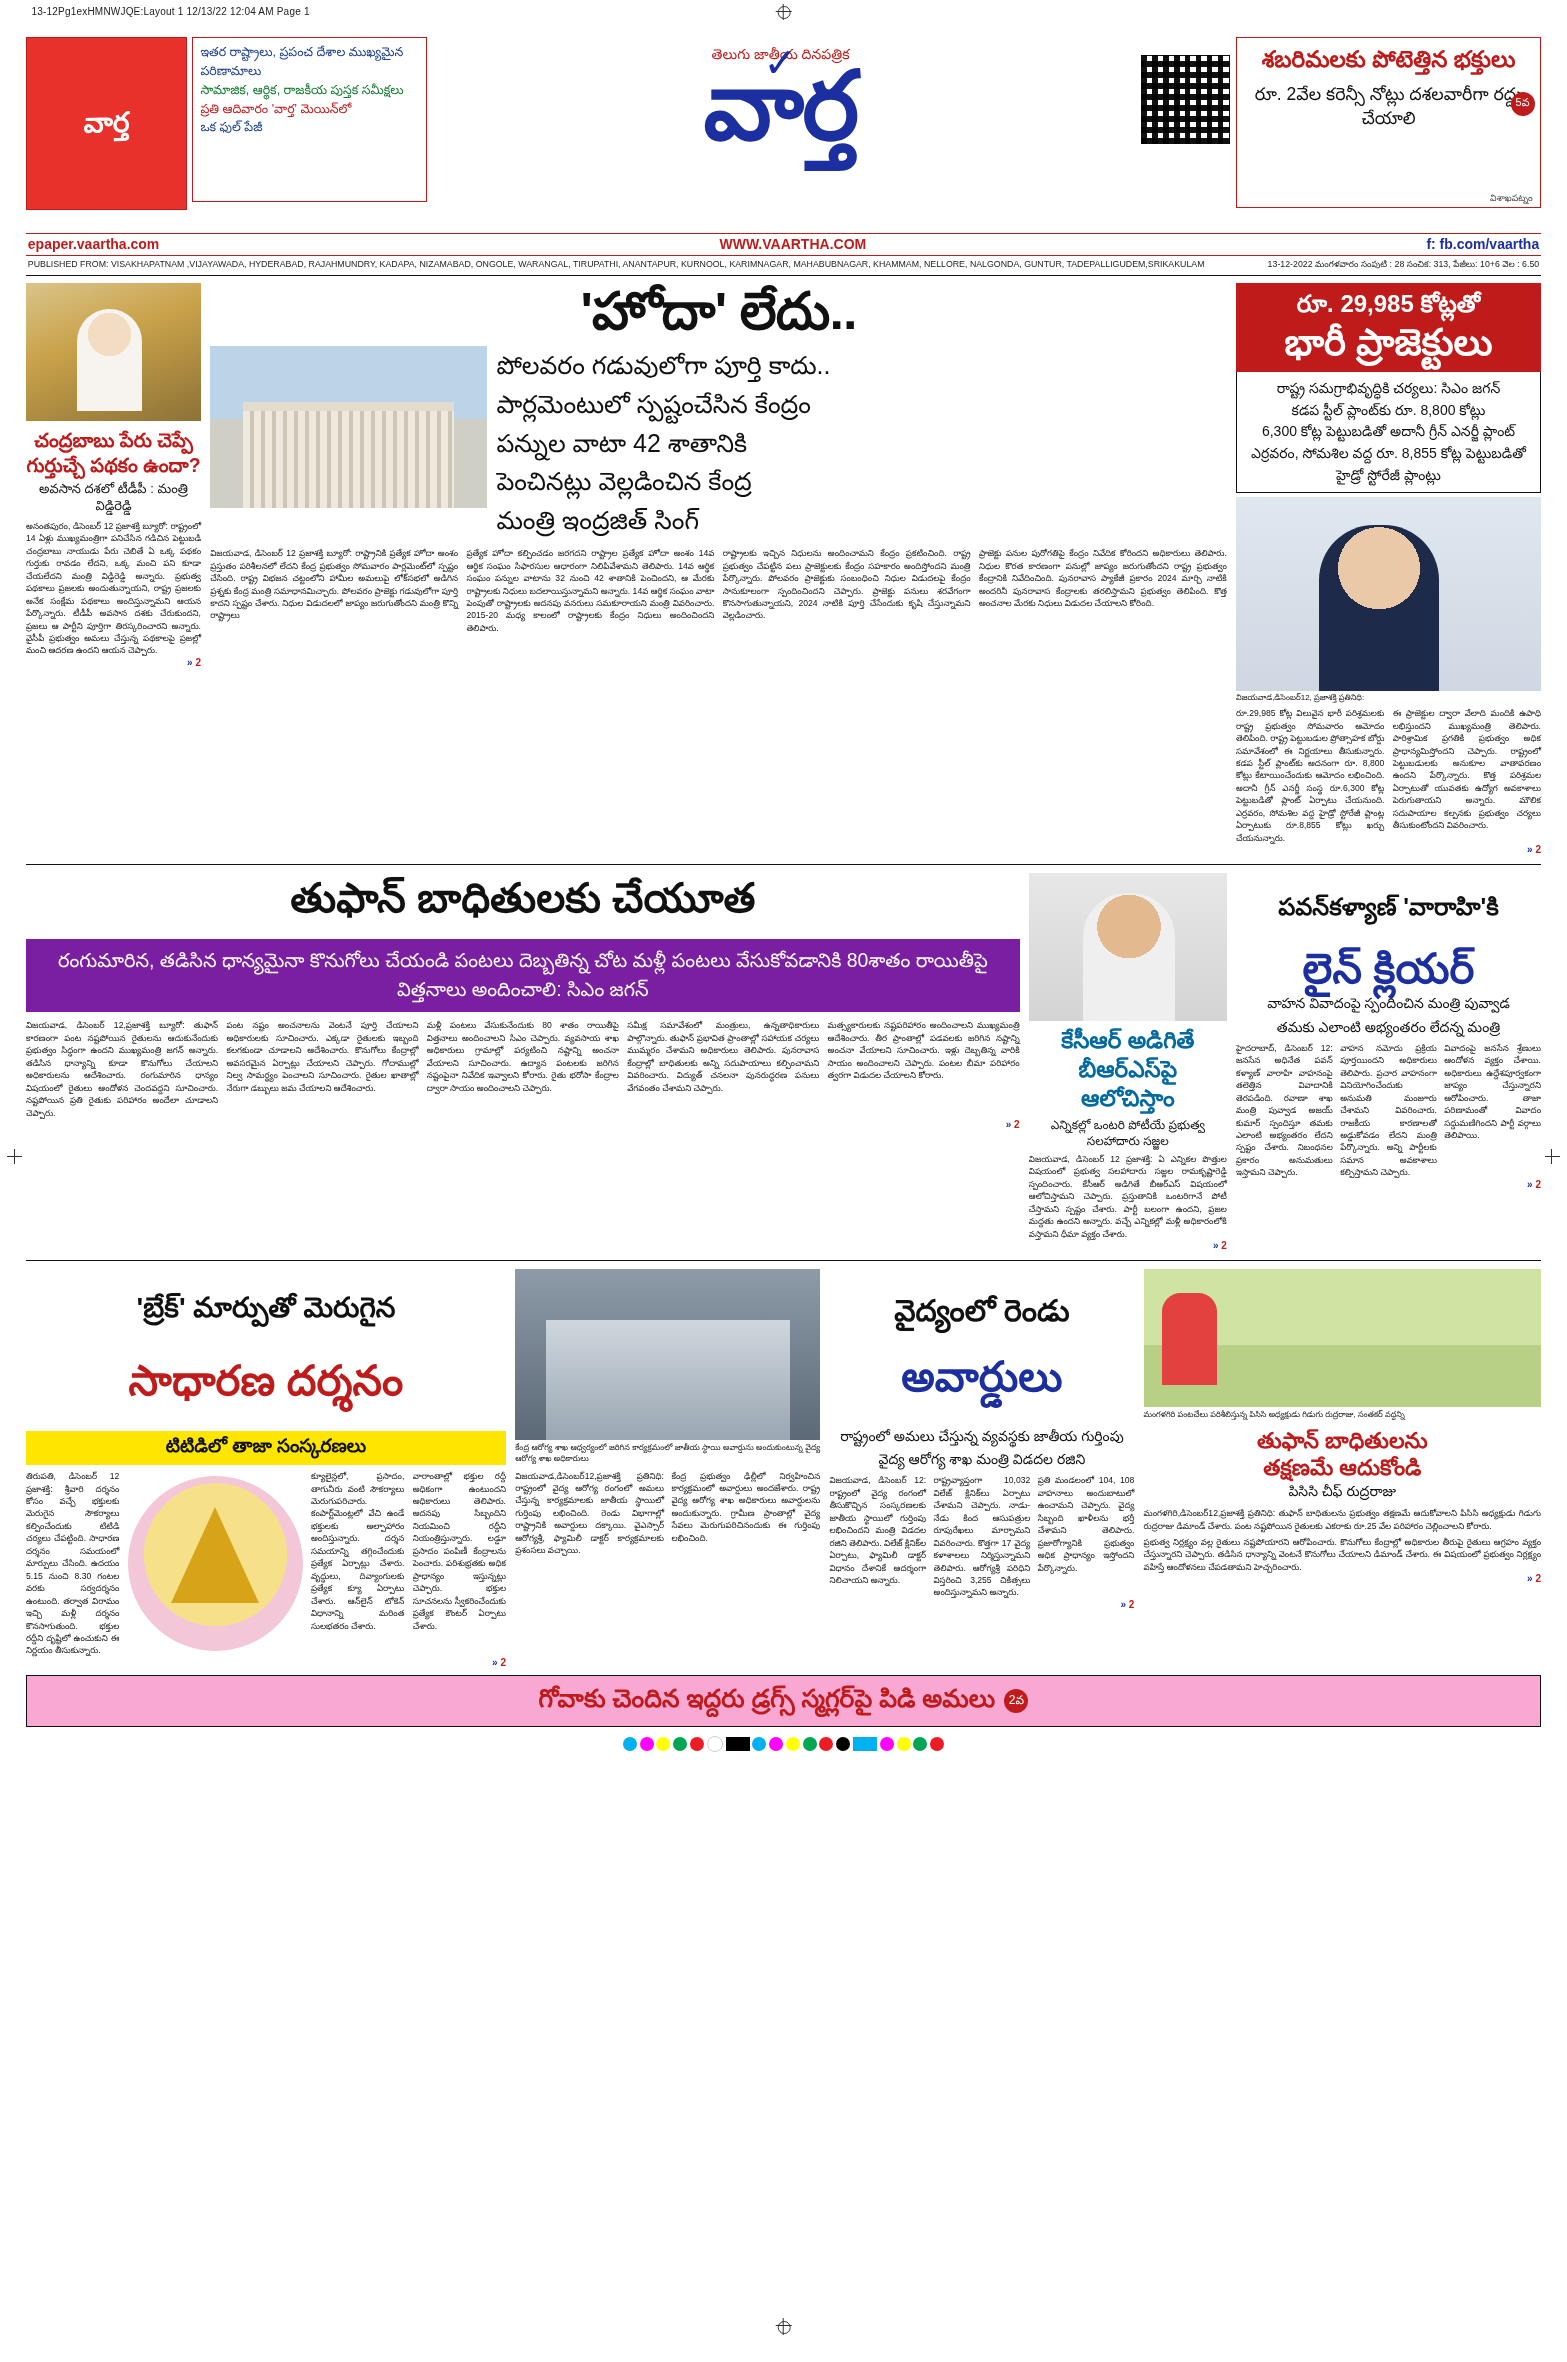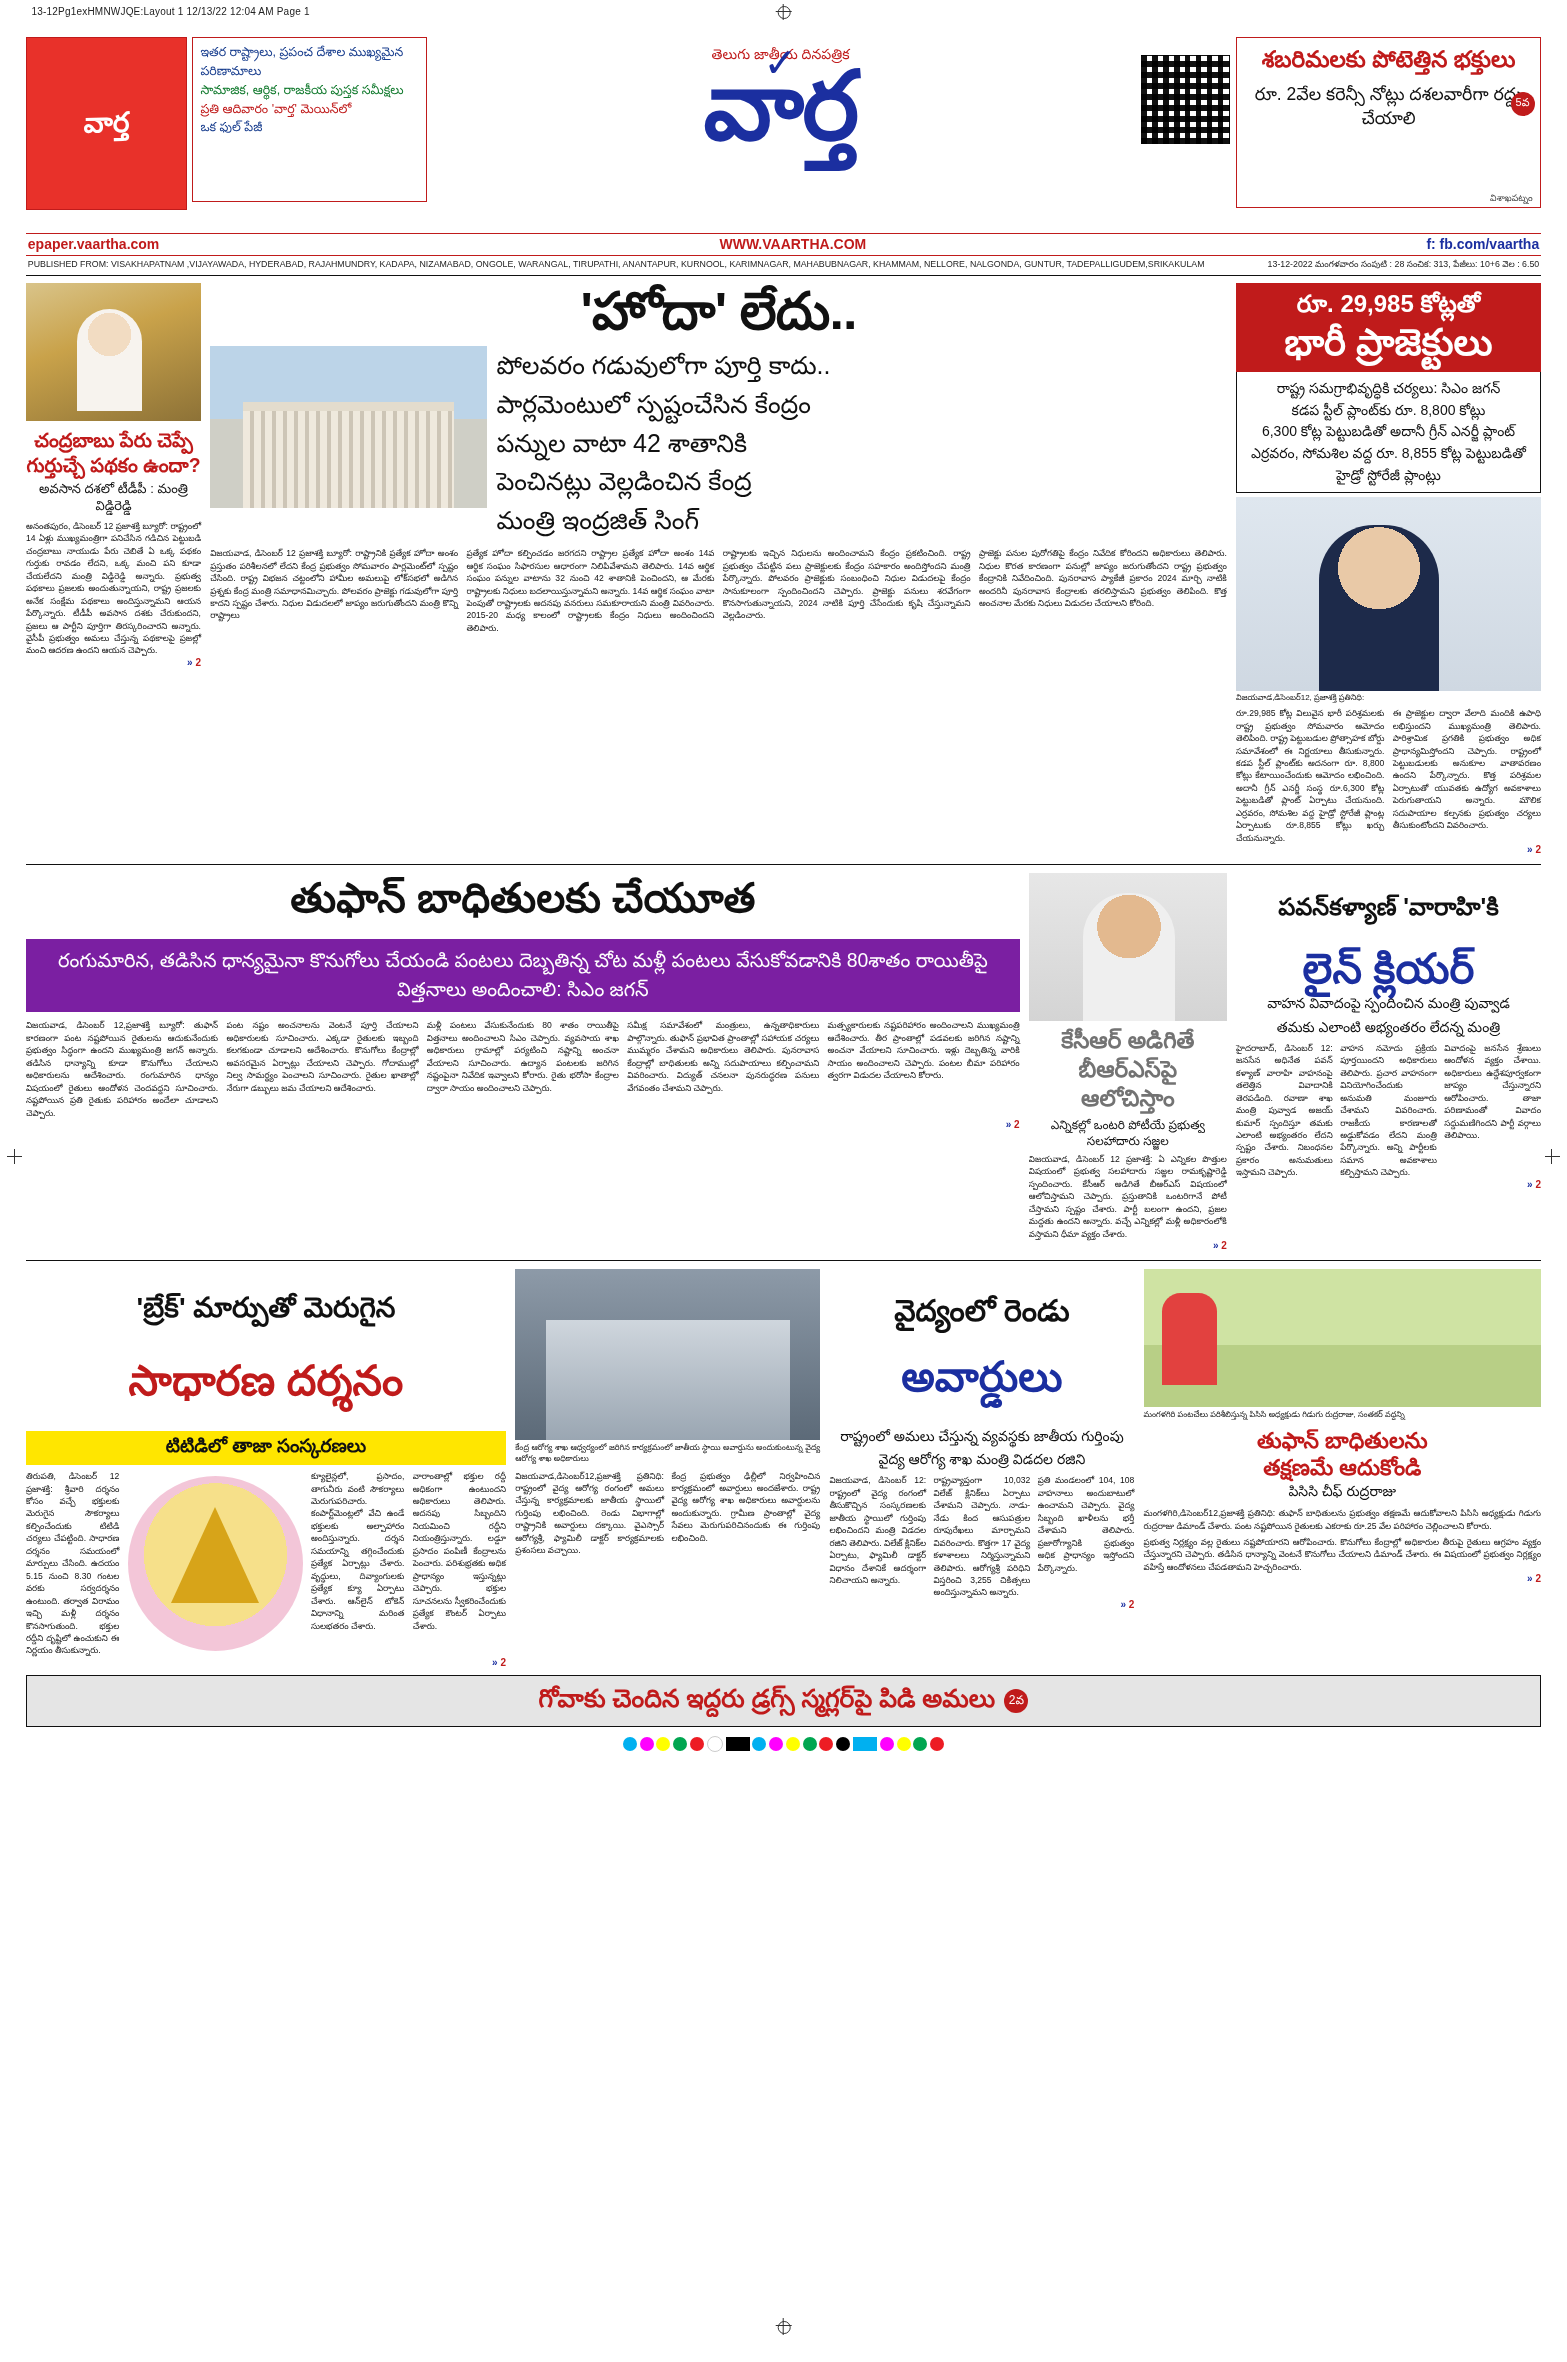--- a/index.html
+++ b/index.html
@@ -76,21 +76,21 @@
 
   
   .sec2{display:flex;gap:9.2px;margin-top:9.2px;border-top:1.8px solid #111;padding-top:7.4px;}
   .s2a{flex:1;}
   .s2a h2{font-size:41px;text-align:center;font-weight:bold;margin:1.8px 0 7.4px;}
   .s2a .band{background:#7b1fa2;color:#fff;font-size:19.4px;line-height:1.5;padding:7.4px 9.2px;text-align:center;}
   .s2a .cols{display:flex;gap:8.3px;margin-top:7.4px;}
   .s2b{width:198px;}
   .ph-kesav{height:148px;background:linear-gradient(#e7e7e7,#d4d4d4);position:relative;}
   .ph-kesav:after{content:"";position:absolute;left:54px;top:20px;width:92px;height:129px;border-radius:44px 44px 0 0;background:radial-gradient(circle at 50% 26%,#e3b98f 0 30%,#efefef 30% 100%);}
-  .s2b h3{font-size:23px;color:#737373;text-align:center;line-height:1.25;margin:5.5px 0;font-weight:bold;}
+  .s2b h3{font-size:23px;color:#0369a1;text-align:center;line-height:1.25;margin:5.5px 0;font-weight:bold;}
   .s2b .sub{font-size:12px;text-align:center;line-height:1.3;}
   .s2c{width:305px;}
   .s2c h2{font-size:24px;text-align:center;font-weight:bold;}
   .s2c .big{font-size:42px;text-align:center;color:#1b2fa0;font-weight:bold;line-height:1.05;}
   .s2c .sub{font-size:14px;text-align:center;line-height:1.4;margin-top:3.7px;}
 
   
   .sec3{display:flex;gap:9.2px;margin-top:9.2px;border-top:1.8px solid #111;padding-top:7.4px;}
   .s3a{width:480px;}
   .s3a h2{font-size:28px;text-align:center;font-weight:bold;}
@@ -106,21 +106,21 @@
   .s3c h2{font-size:30px;text-align:center;font-weight:bold;line-height:1.1;}
   .s3c h1{font-size:42px;text-align:center;font-weight:bold;color:#1b2fa0;line-height:1.05;}
   .s3c .sub{font-size:14px;text-align:center;line-height:1.4;margin-top:3.7px;}
   .s3d{flex:1;}
   .ph-field{height:138px;background:linear-gradient(#cfe3a3 0 55%,#b8cf86 55% 100%);position:relative;}
   .ph-field:after{content:"";position:absolute;left:18.5px;top:24px;width:55px;height:92px;background:#e2413f;border-radius:18.5px 18.5px 0 0;}
   .s3d h3{font-size:22px;color:#c01b1b;text-align:center;line-height:1.25;font-weight:bold;margin:5.5px 0 1.8px;}
   .s3d .sub{font-size:14px;text-align:center;}
 
   
-  .bottomstrip{margin-top:7.4px;border:1.8px solid #111;background:#e5e5e5;display:flex;align-items:center;justify-content:center;gap:9.2px;padding:7.4px;}
+  .bottomstrip{margin-top:7.4px;border:1.8px solid #111;background:#f9a8d4;display:flex;align-items:center;justify-content:center;gap:9.2px;padding:7.4px;}
   .bottomstrip h3{font-size:25px;font-weight:bold;color:#c01b1b;margin:0;}
   .badge2{width:24px;height:24px;border-radius:50%;background:#c01b1b;color:#fff;font-size:12px;display:flex;align-items:center;justify-content:center;}
 
   
   .colorbar{display:flex;gap:2.8px;margin-top:9.2px;align-items:center;justify-content:center;}
   .dot{width:14px;height:14px;border-radius:50%;}
   .sq{width:24px;height:14px;}
 </style>
 </head>
 <body>

